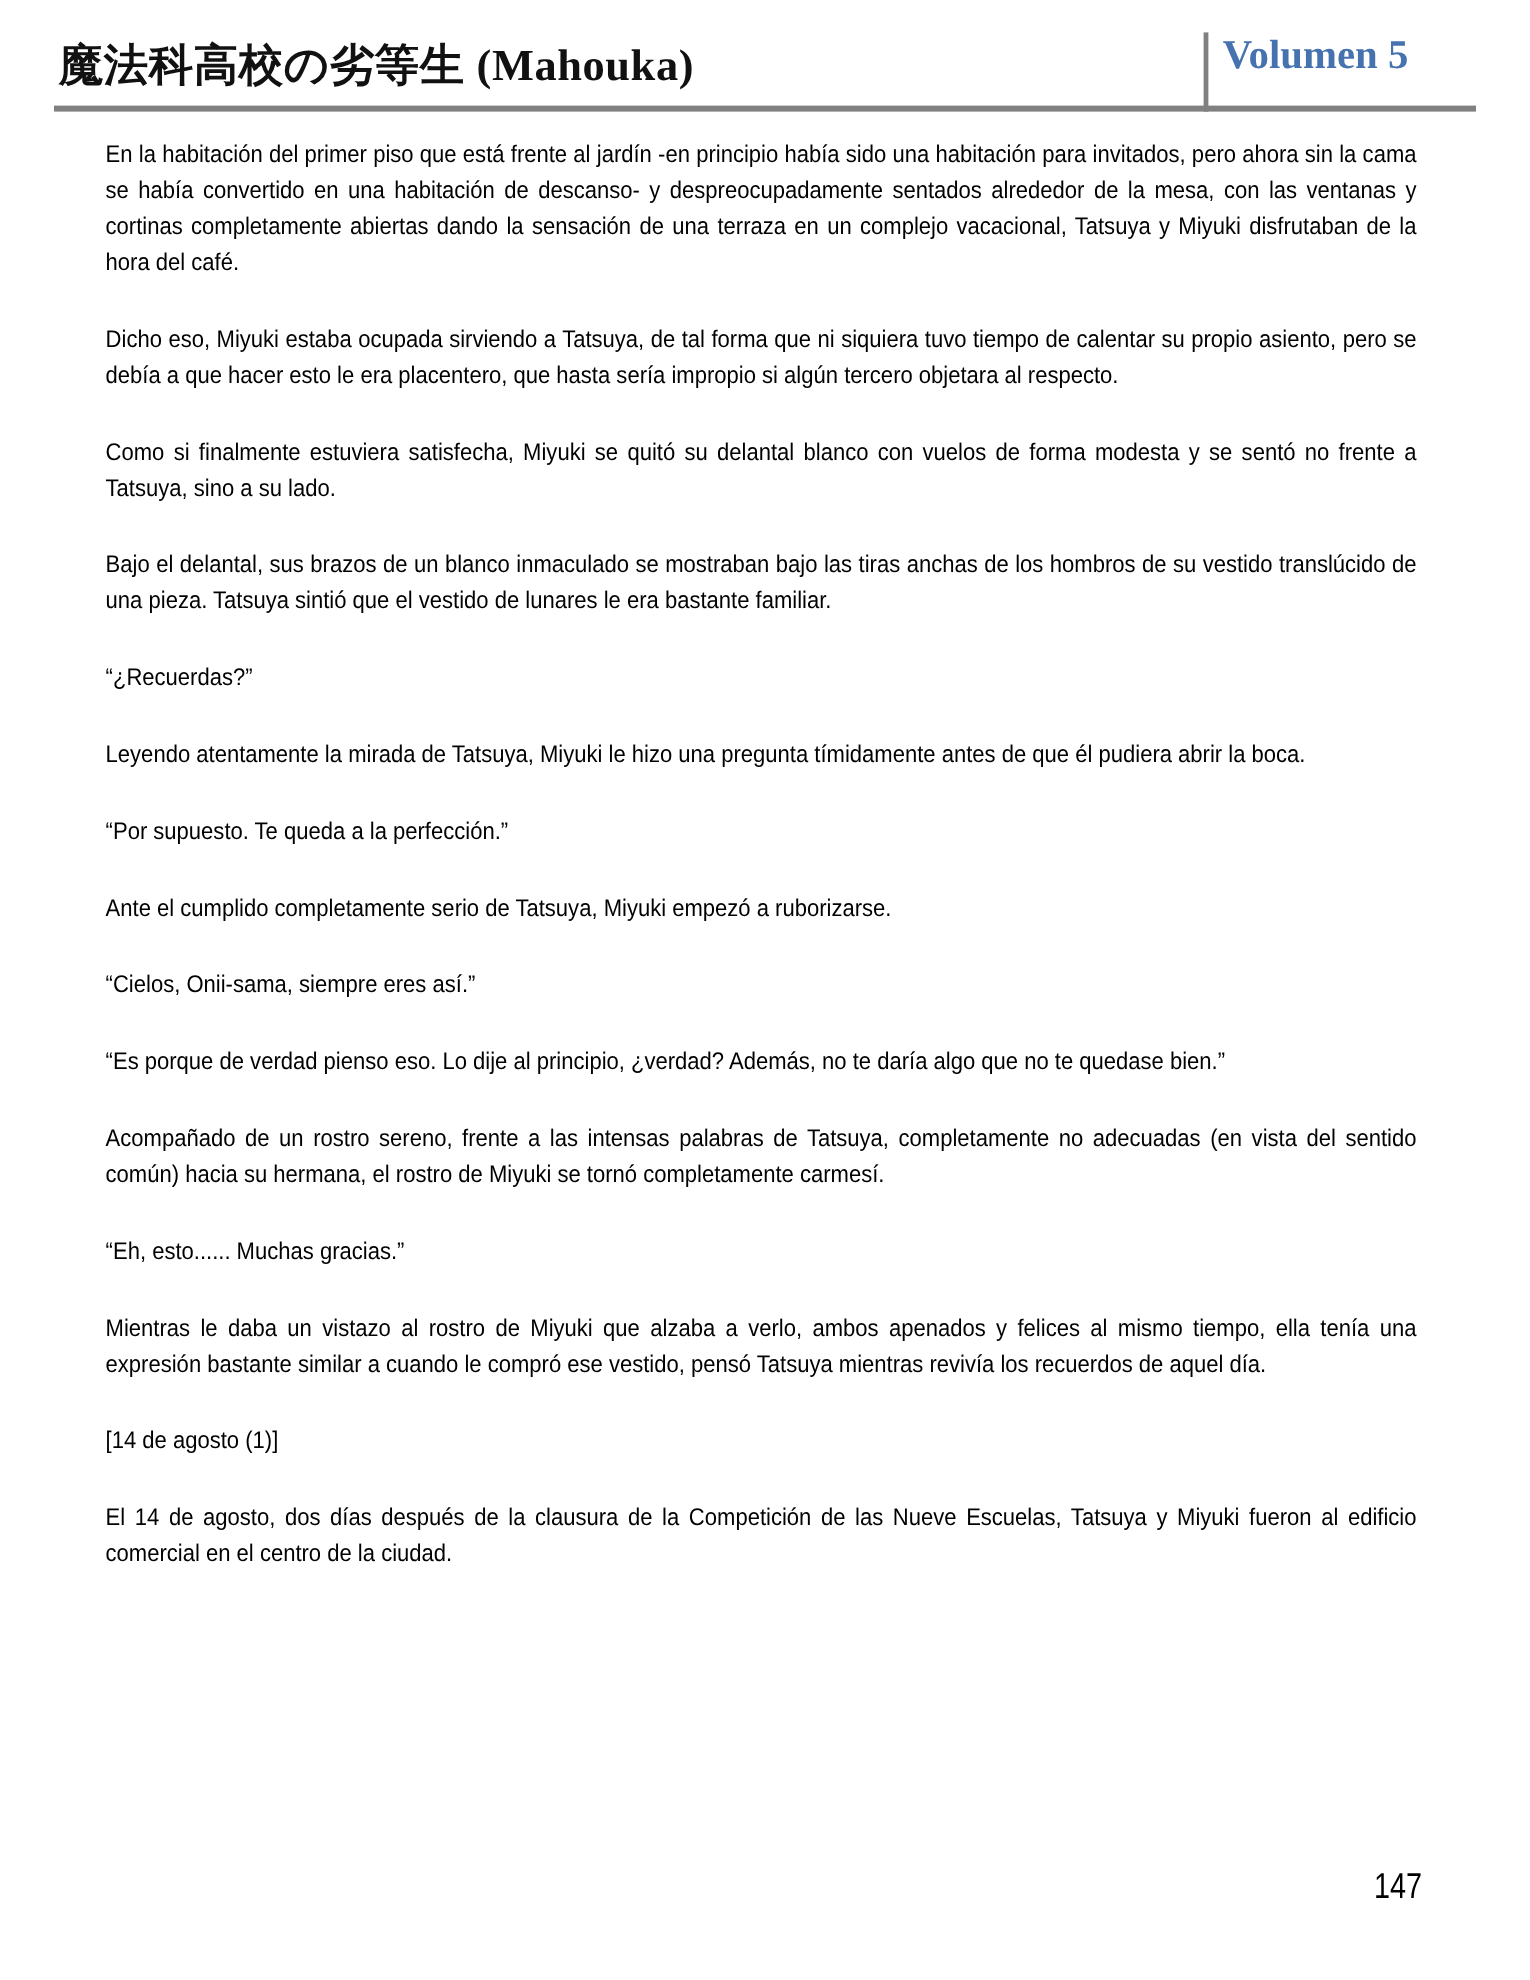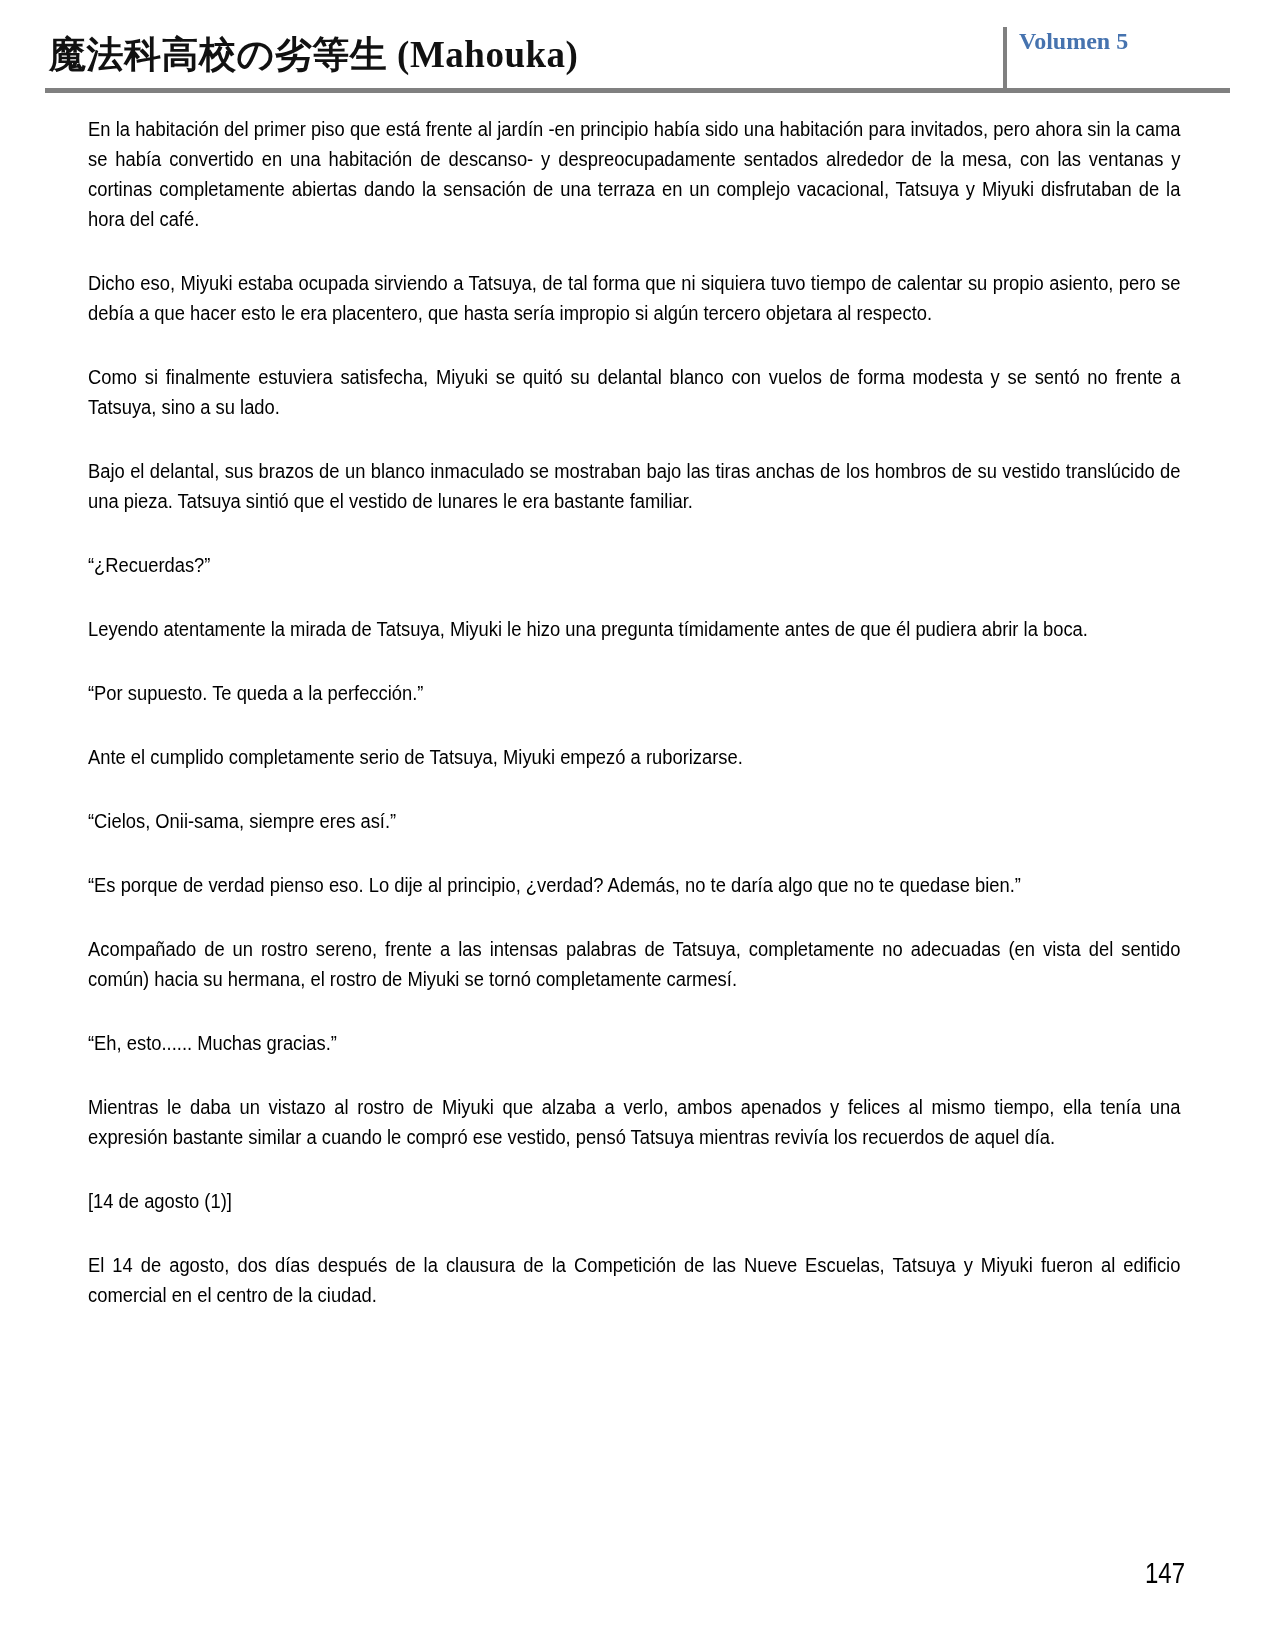--- a/index.html
+++ b/index.html
@@ -48,21 +48,21 @@
     bottom: -5px;
     width: 4px;
     background: #808080;
   }
   .header-volume {
     position: absolute;
     left: 974px;
     top: 28px;
     font-family: "Liberation Serif", serif;
     font-weight: bold;
-    font-size: 24px;
+    font-size: 34px;
     color: #4673AF;
     white-space: nowrap;
   }
 
   
   .body-text {
     position: absolute;
     left: 88px;
     top: 114px;
     width: 1190px;           

